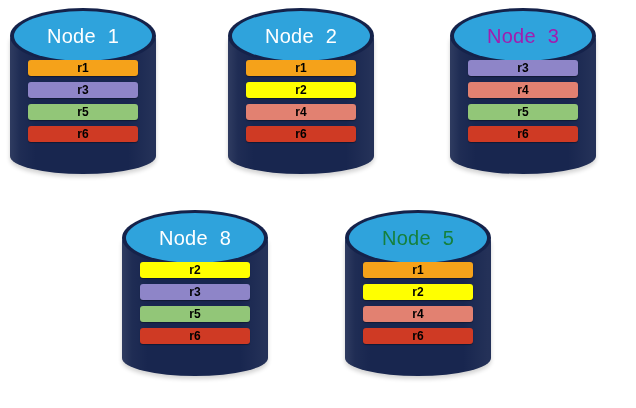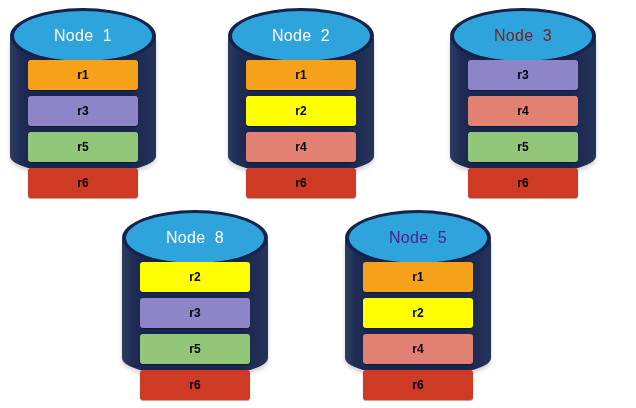--- a/index.html
+++ b/index.html
@@ -72,33 +72,33 @@
   .node-label {
     position: absolute;
     left: 4px;
     top: 3px;
     width: 138px;
     height: 50px;
     display: flex;
     align-items: center;
     justify-content: center;
     color: #ffffff;
-    font-size: 16px;
+    font-size: 20px;
     letter-spacing: 0.3px;
     white-space: pre;
   }
   .replicas {
     position: absolute;
     left: 0;
     top: 52px;
     width: 146px;
   }
   .replica {
     position: relative;
-    height: 30px;
+    height: 16px;
     margin: 0 auto 6px auto;
     width: 110px;
     border-radius: 3px;
     display: flex;
     align-items: center;
     justify-content: center;
     font-size: 12px;
     font-weight: bold;
     color: #000000;
     box-shadow: 0 1px 1px rgba(0,0,0,0.35);
@@ -133,21 +133,21 @@
         <div class="replica" style="background: rgb(255, 255, 0); color: rgb(0, 0, 0);">r2</div>
         <div class="replica" style="background: rgb(226, 129, 113); color: rgb(0, 0, 0);">r4</div>
         <div class="replica" style="background: rgb(207, 58, 36); color: rgb(0, 0, 0);">r6</div>
       </div>
     </div>
     <div class="node" style="left: 450px; top: 8px;">
       <div class="cyl-body" style="background: rgb(24, 38, 79);"></div>
       <div class="cyl-side-shade"></div>
       <div class="cyl-rim"></div>
       <div class="cyl-top" style="background: rgb(47, 163, 220);"></div>
-      <div class="node-label" style="color: #7f1d1d;">Node  3</div>
+      <div class="node-label" style="color: #a21caf;">Node  3</div>
       <div class="replicas">
         <div class="replica" style="background: rgb(142, 133, 200); color: rgb(0, 0, 0);">r3</div>
         <div class="replica" style="background: rgb(226, 129, 113); color: rgb(0, 0, 0);">r4</div>
         <div class="replica" style="background: rgb(146, 198, 120); color: rgb(0, 0, 0);">r5</div>
         <div class="replica" style="background: rgb(207, 58, 36); color: rgb(0, 0, 0);">r6</div>
       </div>
     </div>
     <div class="node" style="left: 122px; top: 210px;">
       <div class="cyl-body" style="background: rgb(24, 38, 79);"></div>
       <div class="cyl-side-shade"></div>
@@ -159,21 +159,21 @@
         <div class="replica" style="background: rgb(142, 133, 200); color: rgb(0, 0, 0);">r3</div>
         <div class="replica" style="background: rgb(146, 198, 120); color: rgb(0, 0, 0);">r5</div>
         <div class="replica" style="background: rgb(207, 58, 36); color: rgb(0, 0, 0);">r6</div>
       </div>
     </div>
     <div class="node" style="left: 345px; top: 210px;">
       <div class="cyl-body" style="background: rgb(24, 38, 79);"></div>
       <div class="cyl-side-shade"></div>
       <div class="cyl-rim"></div>
       <div class="cyl-top" style="background: rgb(47, 163, 220);"></div>
-      <div class="node-label" style="color: #4c1d95;">Node  5</div>
+      <div class="node-label" style="color: #15803d;">Node  5</div>
       <div class="replicas">
         <div class="replica" style="background: rgb(245, 162, 26); color: rgb(0, 0, 0);">r1</div>
         <div class="replica" style="background: rgb(255, 255, 0); color: rgb(0, 0, 0);">r2</div>
         <div class="replica" style="background: rgb(226, 129, 113); color: rgb(0, 0, 0);">r4</div>
         <div class="replica" style="background: rgb(207, 58, 36); color: rgb(0, 0, 0);">r6</div>
       </div>
     </div>
   </div>
 
 </body></html>

